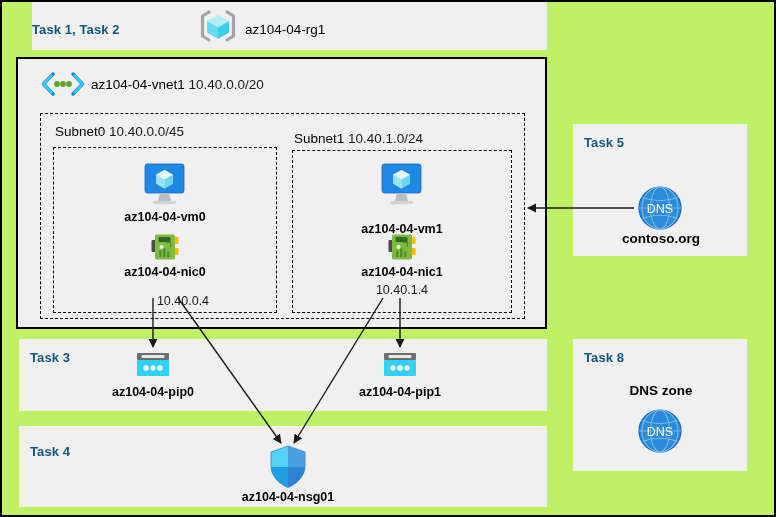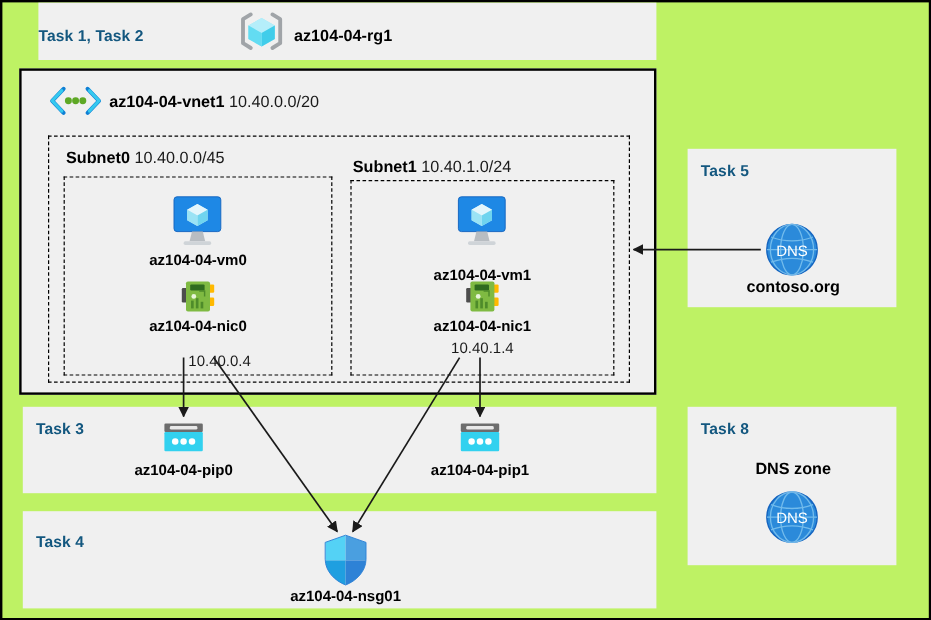--- a/index.html
+++ b/index.html
@@ -40,21 +40,21 @@
     border: 1.6px dashed #000000;
     box-sizing: border-box;
     background: transparent;
   }
 
   
   .res-title {
     font-size: 13.5px;
     color: #000000;
   }
-  .res-title b { font-weight: bold; margin-top: 47px; }
+  .res-title b { font-weight: normal; margin-top: 47px; }
   .res-title .cidr { font-weight: normal; color: #1a1a1a; }
 
   .node-label {
     font-size: 12.5px;
     font-weight: bold;
     color: #000000;
     text-align: center;
     white-space: nowrap;
   }
   .node-sub {
@@ -101,21 +101,21 @@
 
       <path d="M29 4 L35.5 8 L35.5 28 L29 32" fill="none" stroke="#a0a4a8" stroke-width="3.2" stroke-linecap="round" stroke-linejoin="round"></path>
 
       <polygon points="20,7 31,13.2 31,24.5 20,30.8 9,24.5 9,13.2" fill="#9ce8f6"></polygon>
       <polygon points="20,7 31,13.2 20,19.5 9,13.2" fill="#b5eefa"></polygon>
       <polygon points="20,19.5 31,13.2 31,24.5 20,30.8" fill="#41cdea"></polygon>
       <polygon points="20,19.5 9,13.2 9,24.5 20,30.8" fill="#63dcf2"></polygon>
     </svg>
   </div>
 
-  <div class="abs res-title" style="left:243px; top:20px; font-weight:bold;text-align:center;">az104-04-rg1</div>
+  <div class="abs res-title" style="left:243px; top:20px; font-weight:normal;text-align:center;">az104-04-rg1</div>
 
   <div class="abs vnet-box" style="left:14px; top:55px; width:531px; height:272px;"></div>
 
   <div class="abs icon" style="left:38px; top:69px; width:46px; height:26px;">
     <svg width="46" height="26" viewBox="0 0 46 26">
       <path d="M13 3 L3.5 13 L13 23" fill="none" stroke="#0f7fd4" stroke-width="3.4" stroke-linecap="round" stroke-linejoin="round"></path>
       <path d="M11.5 4.5 L3.5 13 L11.5 21.5" fill="none" stroke="#35c9ef" stroke-width="2.6" stroke-linecap="round" stroke-linejoin="round"></path>
       <path d="M33 3 L42.5 13 L33 23" fill="none" stroke="#0f7fd4" stroke-width="3.4" stroke-linecap="round" stroke-linejoin="round"></path>
       <path d="M34.5 4.5 L42.5 13 L34.5 21.5" fill="none" stroke="#35c9ef" stroke-width="2.6" stroke-linecap="round" stroke-linejoin="round"></path>
       <circle cx="17" cy="13" r="2.9" fill="#5ea825"></circle>

